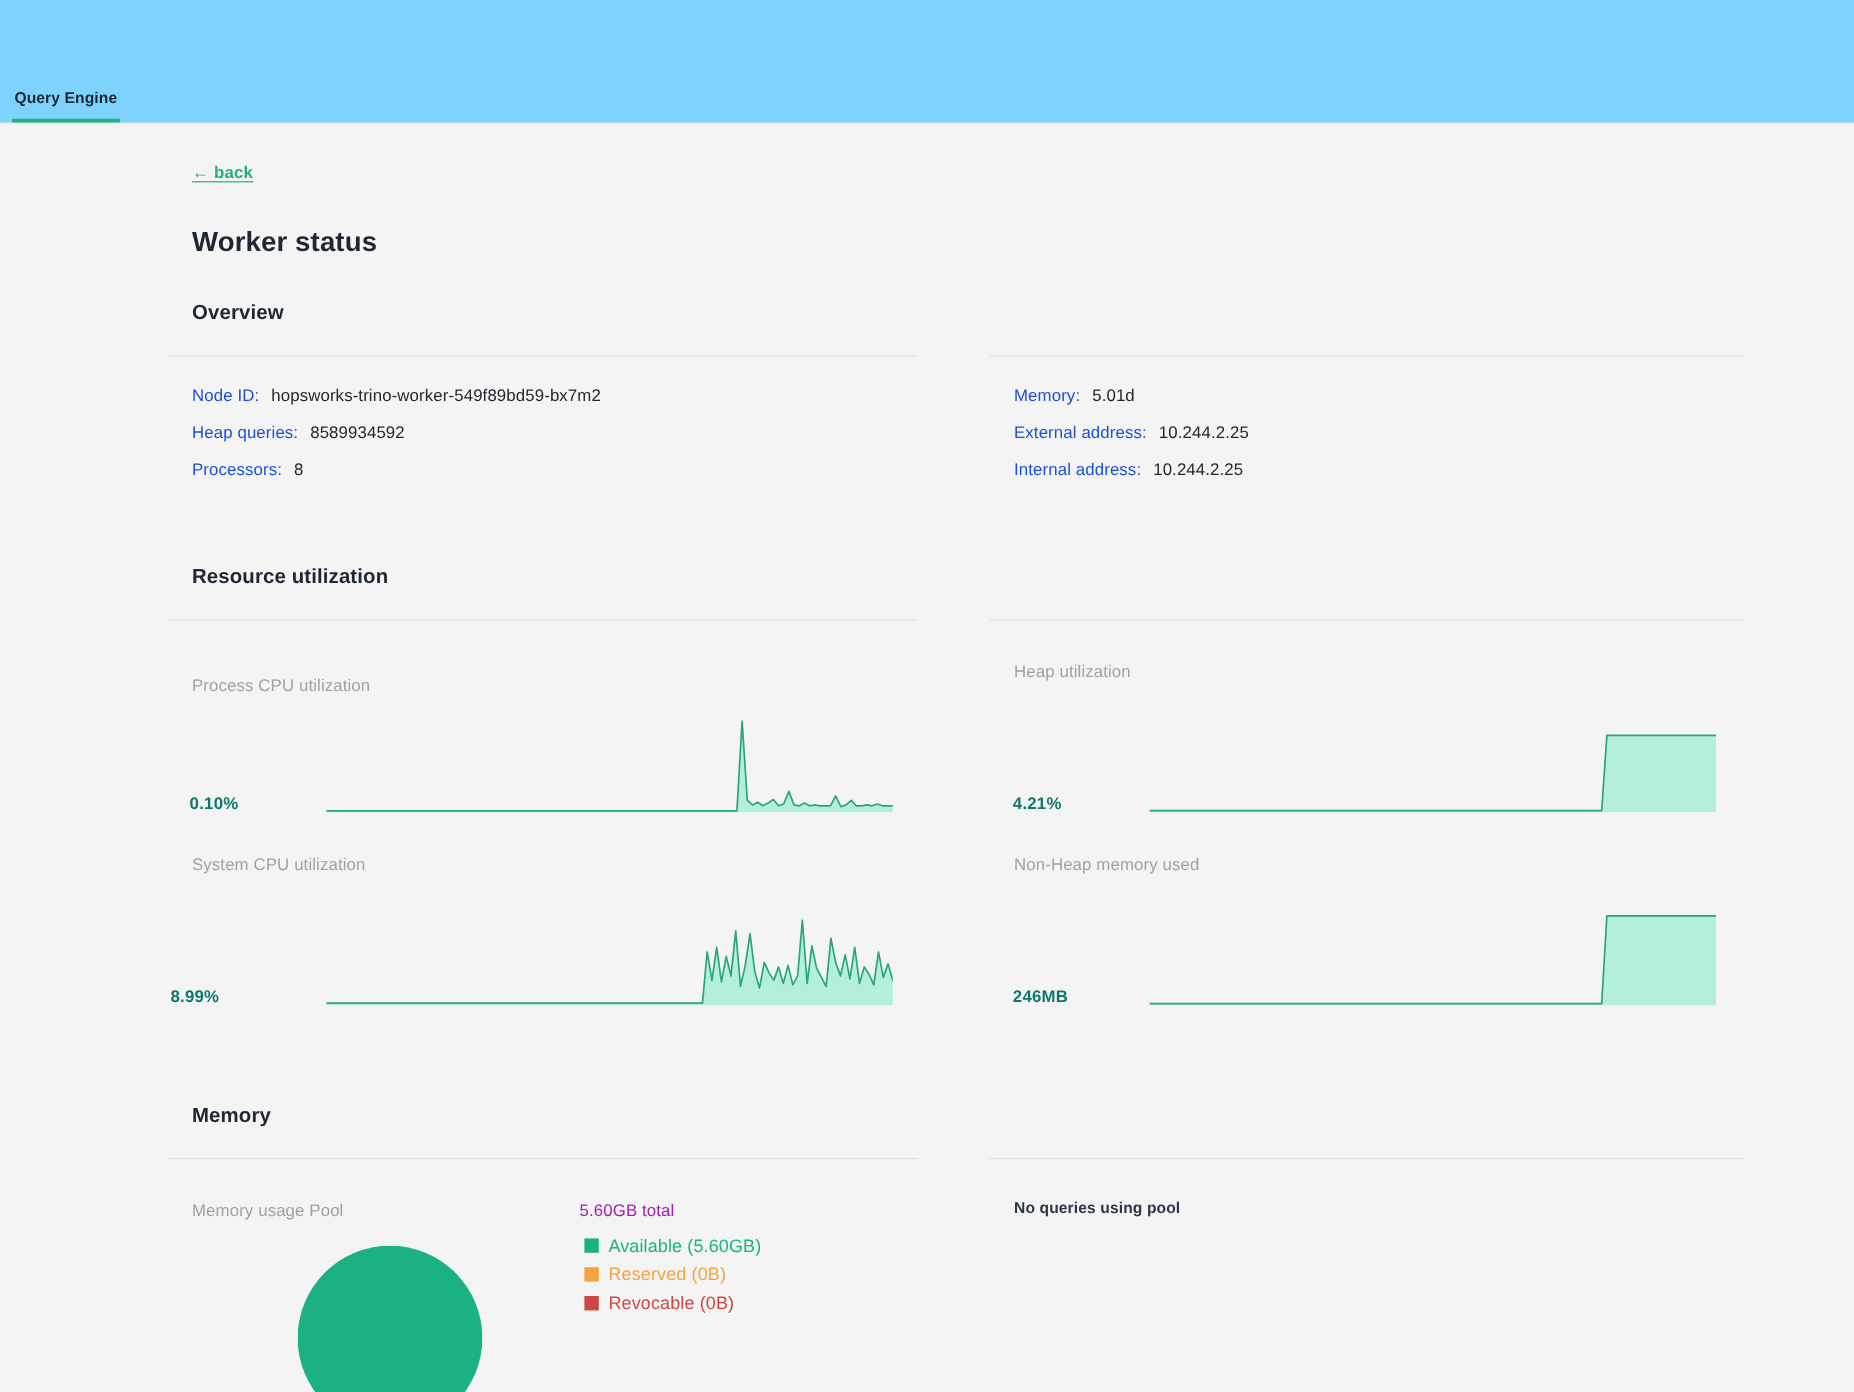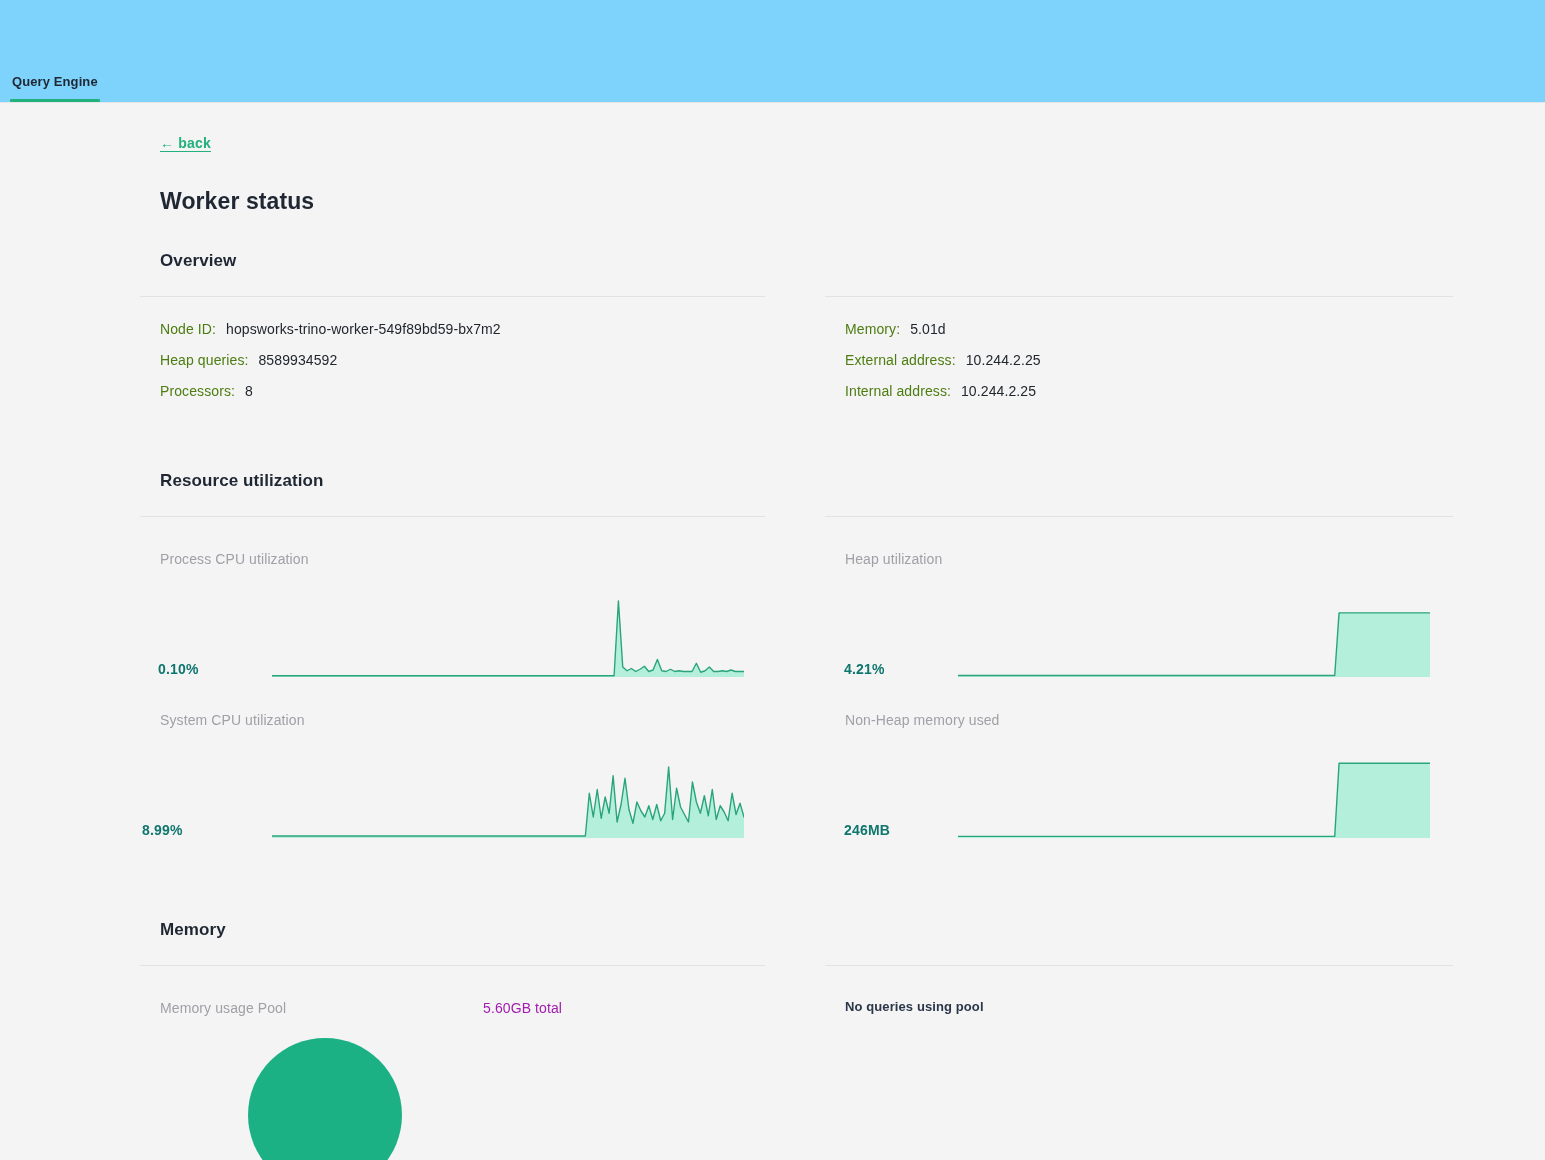--- a/index.html
+++ b/index.html
@@ -100,21 +100,21 @@
     background: #e2e2e4;
   }
 
   
   .kv {
     position: absolute;
     font-size: 14px;
     white-space: nowrap;
   }
   .kv .k {
-    color: #4d7c0f;
+    color: #1d4ed8;
     letter-spacing: .1px;
   }
   .kv .v {
     color: #22272e;
     margin-left: 10px;
     letter-spacing: .1px;
   }
 
   
   .spark-label {
@@ -211,21 +211,21 @@
   </div>
   <div class="kv" style="left:845px; top:280px;">
     <span class="k">Internal address:</span><span class="v">10.244.2.25</span>
   </div>
 
   <div class="section-head" style="left:160px; top:368px;">Resource utilization</div>
 
   <div class="rule" style="left:140px; top:413px; width:625px;"></div>
   <div class="rule" style="left:825px; top:413px; width:628px;"></div>
 
-  <div class="spark-label" style="left:160px; top:448px;">Process CPU utilization</div>
+  <div class="spark-label" style="left:160px; top:460px;">Process CPU utilization</div>
   <div class="spark-value" style="left:158px; top:558px;">0.10%</div>
   <div class="spark-canvas" id="spark-process-cpu" style="left:272px; top:497px; width:472px; height:77px;">
       <svg width="472" height="77" viewBox="0 0 472 77" preserveAspectRatio="none">
         <path d="M0.00 75.70 L4.33 75.70 L8.66 75.70 L12.99 75.70 L17.32 75.70 L21.65 75.70 L25.98 75.70 L30.31 75.70 L34.64 75.70 L38.97 75.70 L43.30 75.70 L47.63 75.70 L51.96 75.70 L56.29 75.70 L60.62 75.70 L64.95 75.70 L69.28 75.70 L73.61 75.70 L77.94 75.70 L82.28 75.70 L86.61 75.70 L90.94 75.70 L95.27 75.70 L99.60 75.70 L103.93 75.70 L108.26 75.70 L112.59 75.70 L116.92 75.70 L121.25 75.70 L125.58 75.70 L129.91 75.70 L134.24 75.70 L138.57 75.70 L142.90 75.70 L147.23 75.70 L151.56 75.70 L155.89 75.70 L160.22 75.70 L164.55 75.70 L168.88 75.70 L173.21 75.70 L177.54 75.70 L181.87 75.70 L186.20 75.70 L190.53 75.70 L194.86 75.70 L199.19 75.70 L203.52 75.70 L207.85 75.70 L212.18 75.70 L216.51 75.70 L220.84 75.70 L225.17 75.70 L229.50 75.70 L233.83 75.70 L238.17 75.70 L242.50 75.70 L246.83 75.70 L251.16 75.70 L255.49 75.70 L259.82 75.70 L264.15 75.70 L268.48 75.70 L272.81 75.70 L277.14 75.70 L281.47 75.70 L285.80 75.70 L290.13 75.70 L294.46 75.70 L298.79 75.70 L303.12 75.70 L307.45 75.70 L311.78 75.70 L316.11 75.70 L320.44 75.70 L324.77 75.70 L329.10 75.70 L333.43 75.70 L337.76 75.70 L342.09 75.70 L346.42 1.00 L350.75 67.00 L355.08 70.75 L359.41 68.50 L363.74 71.50 L368.07 69.25 L372.40 66.25 L376.73 71.50 L381.06 70.00 L385.39 59.50 L389.72 70.75 L394.06 71.50 L398.39 69.25 L402.72 71.50 L407.05 70.75 L411.38 71.50 L415.71 71.50 L420.04 71.50 L424.37 63.25 L428.70 72.25 L433.03 70.75 L437.36 67.00 L441.69 71.50 L446.02 71.50 L450.35 70.75 L454.68 71.50 L459.01 70.00 L463.34 71.50 L467.67 71.50 L472.00 71.50 L472.00 77 L0 77 Z" fill="#b4efdb" stroke="none"></path>
         <path d="M0.00 75.70 L4.33 75.70 L8.66 75.70 L12.99 75.70 L17.32 75.70 L21.65 75.70 L25.98 75.70 L30.31 75.70 L34.64 75.70 L38.97 75.70 L43.30 75.70 L47.63 75.70 L51.96 75.70 L56.29 75.70 L60.62 75.70 L64.95 75.70 L69.28 75.70 L73.61 75.70 L77.94 75.70 L82.28 75.70 L86.61 75.70 L90.94 75.70 L95.27 75.70 L99.60 75.70 L103.93 75.70 L108.26 75.70 L112.59 75.70 L116.92 75.70 L121.25 75.70 L125.58 75.70 L129.91 75.70 L134.24 75.70 L138.57 75.70 L142.90 75.70 L147.23 75.70 L151.56 75.70 L155.89 75.70 L160.22 75.70 L164.55 75.70 L168.88 75.70 L173.21 75.70 L177.54 75.70 L181.87 75.70 L186.20 75.70 L190.53 75.70 L194.86 75.70 L199.19 75.70 L203.52 75.70 L207.85 75.70 L212.18 75.70 L216.51 75.70 L220.84 75.70 L225.17 75.70 L229.50 75.70 L233.83 75.70 L238.17 75.70 L242.50 75.70 L246.83 75.70 L251.16 75.70 L255.49 75.70 L259.82 75.70 L264.15 75.70 L268.48 75.70 L272.81 75.70 L277.14 75.70 L281.47 75.70 L285.80 75.70 L290.13 75.70 L294.46 75.70 L298.79 75.70 L303.12 75.70 L307.45 75.70 L311.78 75.70 L316.11 75.70 L320.44 75.70 L324.77 75.70 L329.10 75.70 L333.43 75.70 L337.76 75.70 L342.09 75.70 L346.42 1.00 L350.75 67.00 L355.08 70.75 L359.41 68.50 L363.74 71.50 L368.07 69.25 L372.40 66.25 L376.73 71.50 L381.06 70.00 L385.39 59.50 L389.72 70.75 L394.06 71.50 L398.39 69.25 L402.72 71.50 L407.05 70.75 L411.38 71.50 L415.71 71.50 L420.04 71.50 L424.37 63.25 L428.70 72.25 L433.03 70.75 L437.36 67.00 L441.69 71.50 L446.02 71.50 L450.35 70.75 L454.68 71.50 L459.01 70.00 L463.34 71.50 L467.67 71.50 L472.00 71.50 " fill="none" stroke="#2aa579" stroke-width="1.4" stroke-linejoin="round" stroke-linecap="round"></path>
       </svg>
     </div>
 
   <div class="spark-label" style="left:160px; top:609px;">System CPU utilization</div>
   <div class="spark-value" style="left:142px; top:719px;">8.99%</div>
@@ -256,20 +256,34 @@
 
   <div class="section-head" style="left:160px; top:817px;">Memory</div>
 
   <div class="rule" style="left:140px; top:862px; width:625px;"></div>
   <div class="rule" style="left:825px; top:862px; width:628px;"></div>
 
   <div class="spark-label" style="left:160px; top:897px;">Memory usage Pool</div>
 
   <div class="legend-total" style="left:483px; top:897px;">5.60GB total</div>
 
+  <div class="legend" style="left:487px; top:923px;">
+    <div class="legend-row">
+      <span class="swatch" id="sw-available" style="background: rgb(28, 177, 133);"></span>
+      <span class="legend-text" id="lt-available" style="color: rgb(28, 177, 133);">Available (5.60GB)</span>
+    </div>
+    <div class="legend-row">
+      <span class="swatch" id="sw-reserved" style="background: rgb(245, 163, 63);"></span>
+      <span class="legend-text" id="lt-reserved" style="color: rgb(245, 163, 63);">Reserved (0B)</span>
+    </div>
+    <div class="legend-row">
+      <span class="swatch" id="sw-revocable" style="background: rgb(207, 71, 67);"></span>
+      <span class="legend-text" id="lt-revocable" style="color: rgb(207, 71, 67);">Revocable (0B)</span>
+    </div>
+  </div>
 
   <div class="pie-wrap" id="memory-pie" style="left:248px; top:935px; width:155px; height:122px; overflow:hidden;"><svg width="154" height="154" viewBox="0 0 154 154">
         <circle cx="77" cy="77" r="77" fill="#1cb185"></circle>
       </svg></div>
 
   <div class="noqueries" style="left:845px; top:896px;">No queries using pool</div>
 
 </div>
 
 </body></html>

